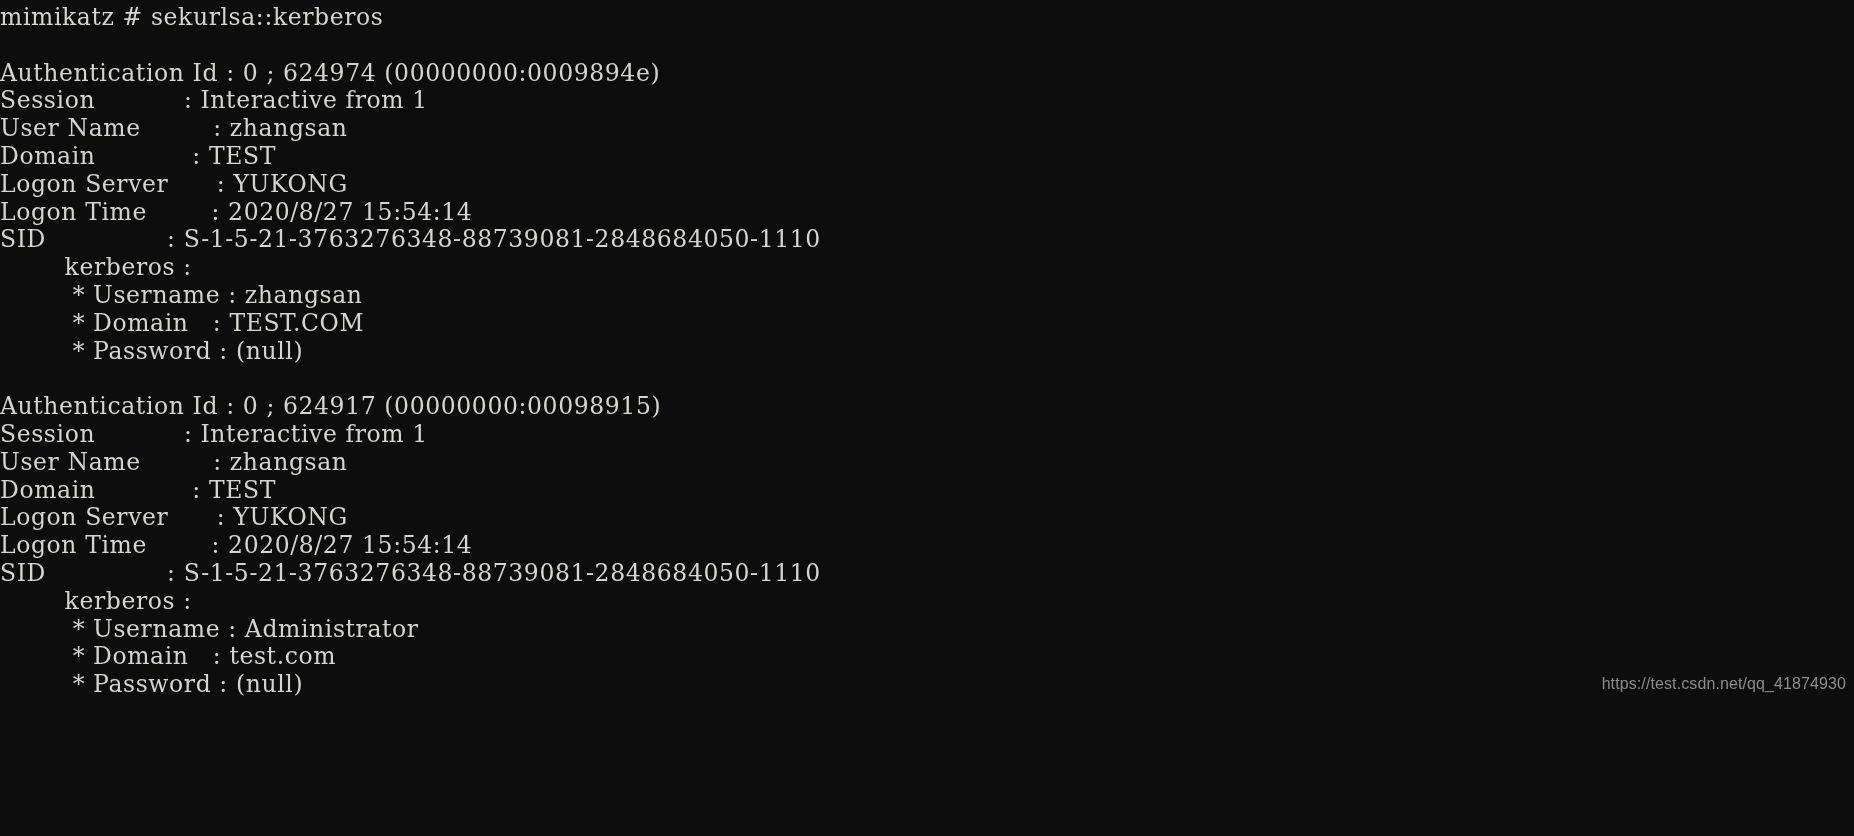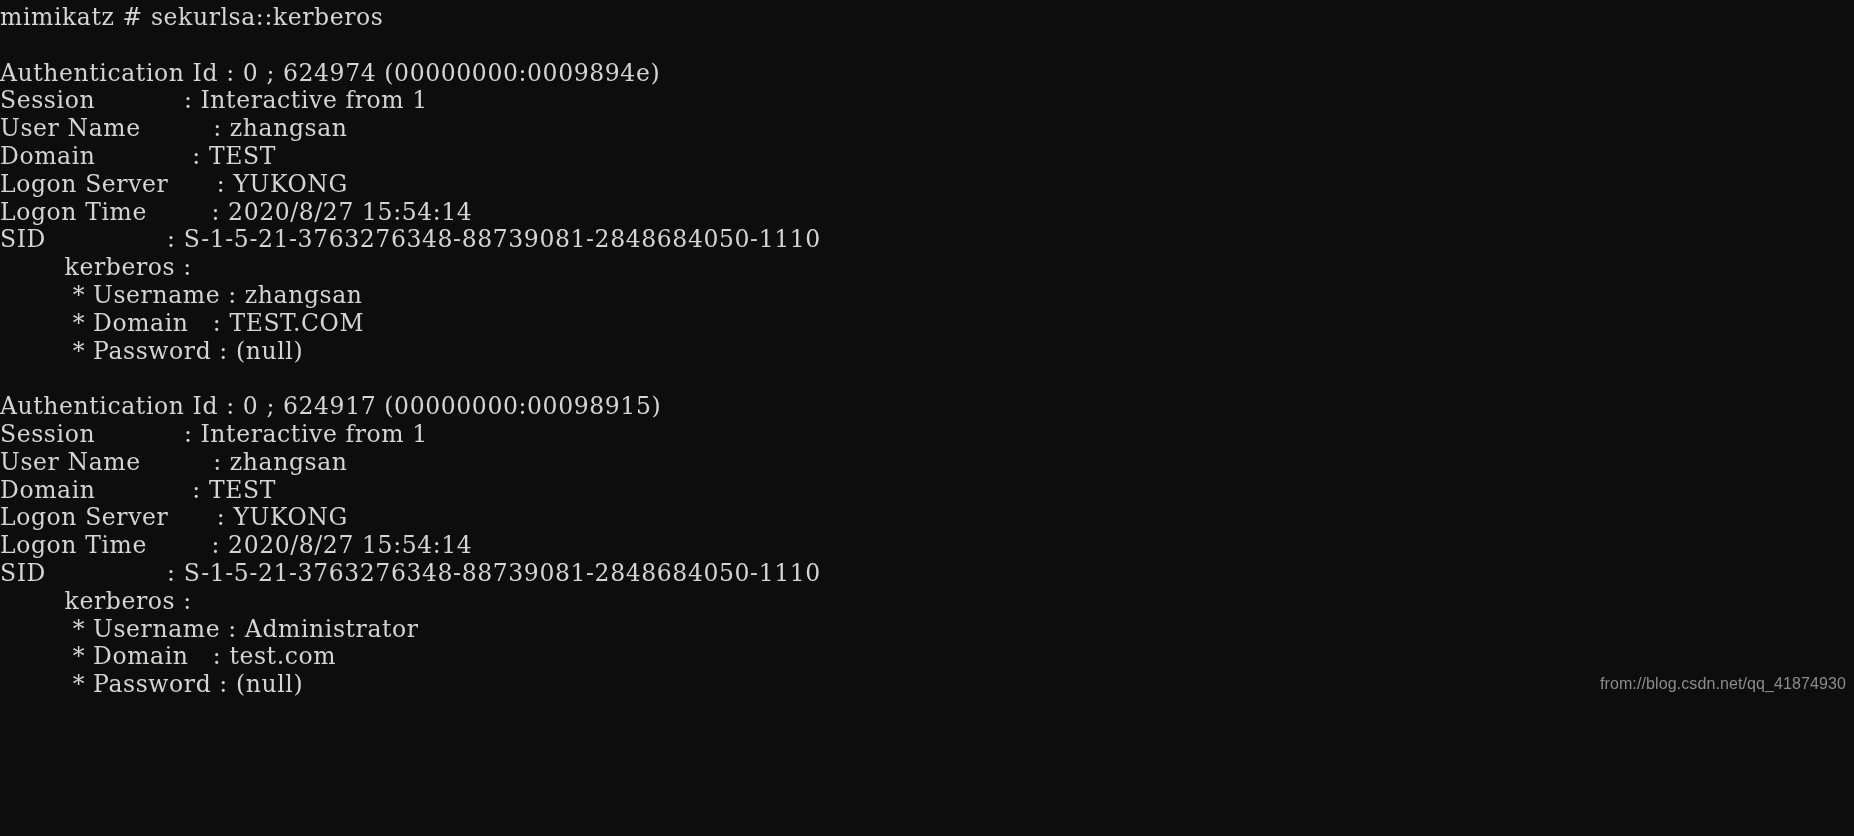--- a/index.html
+++ b/index.html
@@ -58,14 +58,14 @@
     letter-spacing: 0.1px;
     white-space: pre;
     user-select: none;
   }
 </style>
 </head>
 <body>
 
 <div id="terminal">
   <div id="terminal-output" class="term-text"><span class="line" style="letter-spacing: 0.6px;">mimikatz # sekurlsa::kerberos</span><span class="line blank" style="letter-spacing: 0.6px;"> </span><span class="line" style="letter-spacing: 0.6px;">Authentication Id : 0 ; 624974 (00000000:0009894e)</span><span class="line" style="letter-spacing: 0.6px;">Session           : Interactive from 1</span><span class="line" style="letter-spacing: 0.6px;">User Name         : zhangsan</span><span class="line" style="letter-spacing: 0.6px;">Domain            : TEST</span><span class="line" style="letter-spacing: 0.6px;">Logon Server      : YUKONG</span><span class="line" style="letter-spacing: 0.6px;">Logon Time        : 2020/8/27 15:54:14</span><span class="line" style="letter-spacing: 0.6px;">SID               : S-1-5-21-3763276348-88739081-2848684050-1110</span><span class="line" style="letter-spacing: 0.6px;">        kerberos :</span><span class="line" style="letter-spacing: 0.6px;">         * Username : zhangsan</span><span class="line" style="letter-spacing: 0.6px;">         * Domain   : TEST.COM</span><span class="line" style="letter-spacing: 0.6px;">         * Password : (null)</span><span class="line blank" style="letter-spacing: 0.6px;"> </span><span class="line" style="letter-spacing: 0.6px;">Authentication Id : 0 ; 624917 (00000000:00098915)</span><span class="line" style="letter-spacing: 0.6px;">Session           : Interactive from 1</span><span class="line" style="letter-spacing: 0.6px;">User Name         : zhangsan</span><span class="line" style="letter-spacing: 0.6px;">Domain            : TEST</span><span class="line" style="letter-spacing: 0.6px;">Logon Server      : YUKONG</span><span class="line" style="letter-spacing: 0.6px;">Logon Time        : 2020/8/27 15:54:14</span><span class="line" style="letter-spacing: 0.6px;">SID               : S-1-5-21-3763276348-88739081-2848684050-1110</span><span class="line" style="letter-spacing: 0.6px;">        kerberos :</span><span class="line" style="letter-spacing: 0.6px;">         * Username : Administrator</span><span class="line" style="letter-spacing: 0.6px;">         * Domain   : test.com</span><span class="line" style="letter-spacing: 0.6px;">         * Password : (null)</span></div>
-  <div id="watermark">from://blog.csdn.net/qq_41874930</div>
+  <div id="watermark">https://test.csdn.net/qq_41874930</div>
 </div>
 
 </body></html>

